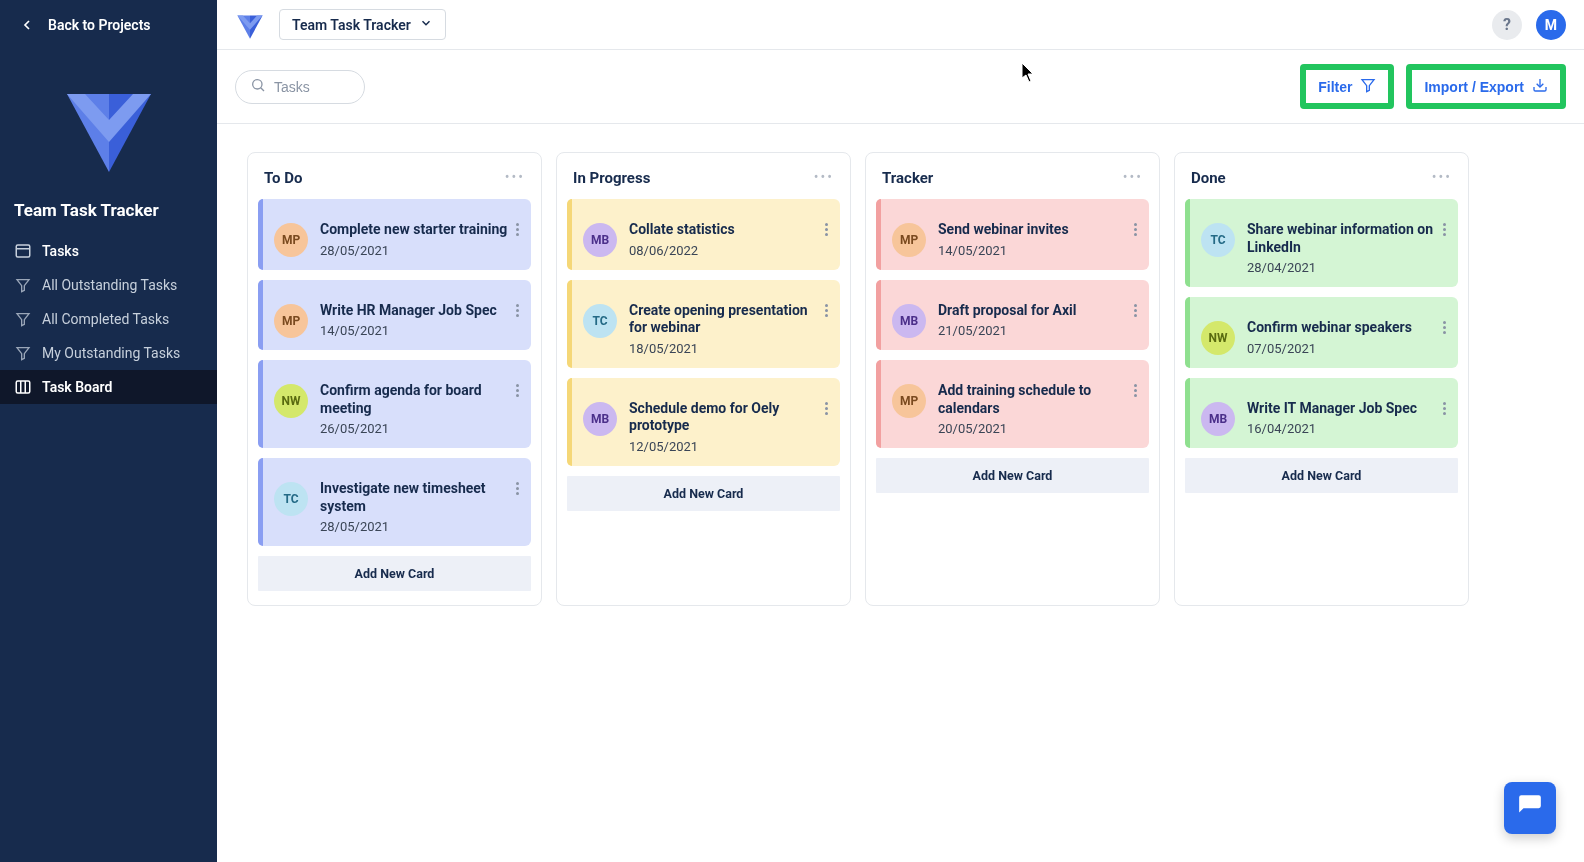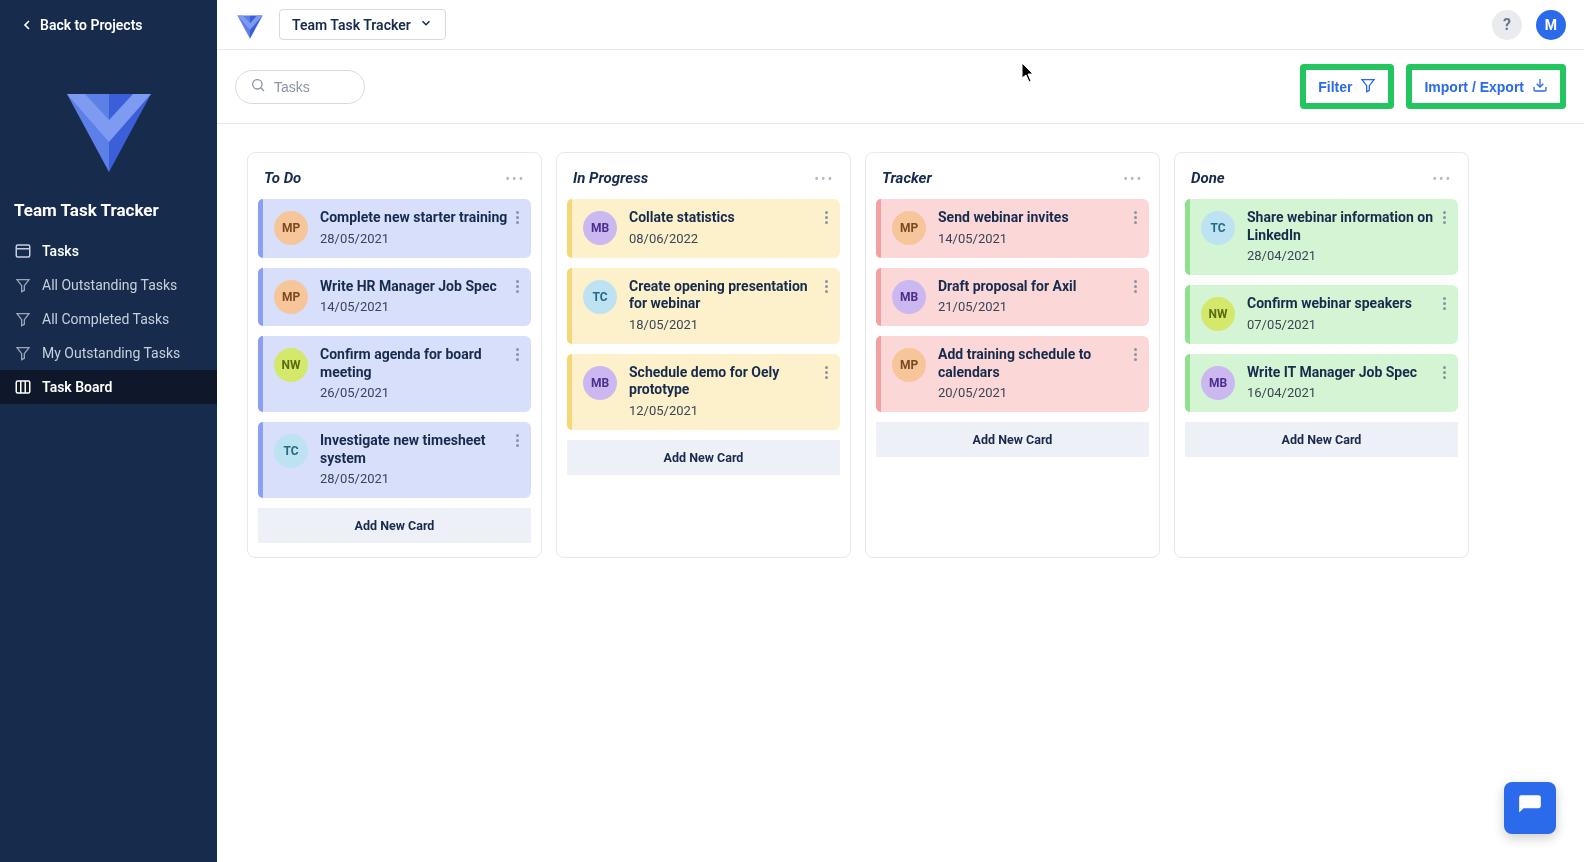--- a/index.html
+++ b/index.html
@@ -11,21 +11,21 @@
     width: 217px;
     background: #172b4d;
     color: #fff;
     display: flex;
     flex-direction: column;
     flex-shrink: 0;
   }
   .back-link {
     display: flex;
     align-items: center;
-    gap: 4px;
+    gap: 12px;
     padding: 16px 18px 12px 18px;
     font-size: 14px;
     font-weight: 600;
     cursor: pointer;
   }
   .logo-wrap { padding: 30px 0 22px 0; display: flex; justify-content: center; }
   .logo {
     width: 100px; height: 100px; position: relative;
   }
   .logo svg { width: 100%; height: 100%; }
@@ -103,32 +103,31 @@
   .board-wrap { flex:1; overflow:auto; padding: 28px 30px; }
   .board { display:flex; gap:14px; }
   .column {
     width: 295px; flex-shrink:0;
     background:#fff;
     border:1px solid #e5e8ec;
     border-radius:8px;
     padding:12px 10px 14px 10px;
   }
   .col-header {
-    display:flex; align-items:flex-end; justify-content:space-between;
+    display:flex; align-items:flex-start; justify-content:space-between;
     padding:4px 6px 12px 6px;
-    font-style:italic;
   }
   .col-title { font-size:15px; font-weight:700; color:#172b4d; }
   .dots { color:#b3bac5; letter-spacing:2px; font-size:14px; cursor:pointer; }
   .cards { display:flex; flex-direction:column; gap:10px; }
 
   .card {
     border-radius:6px;
     display:flex; align-items:flex-start;
-    padding:10px 10px 12px 8px;
+    padding:22px 10px 12px 8px;
     position:relative;
     cursor:pointer;
   }
   .card::before {
     content:""; position:absolute; left:0; top:0; bottom:0; width:5px;
     border-top-left-radius:6px; border-bottom-left-radius:6px;
   }
   .card.blue  { background:#d8dffb; } .card.blue::before  { background:#8a9ef2; }
   .card.yellow{ background:#fdf1cb; } .card.yellow::before{ background:#f5d777; }
   .card.red   { background:#fbd7d7; } .card.red::before   { background:#f2a0a0; }

